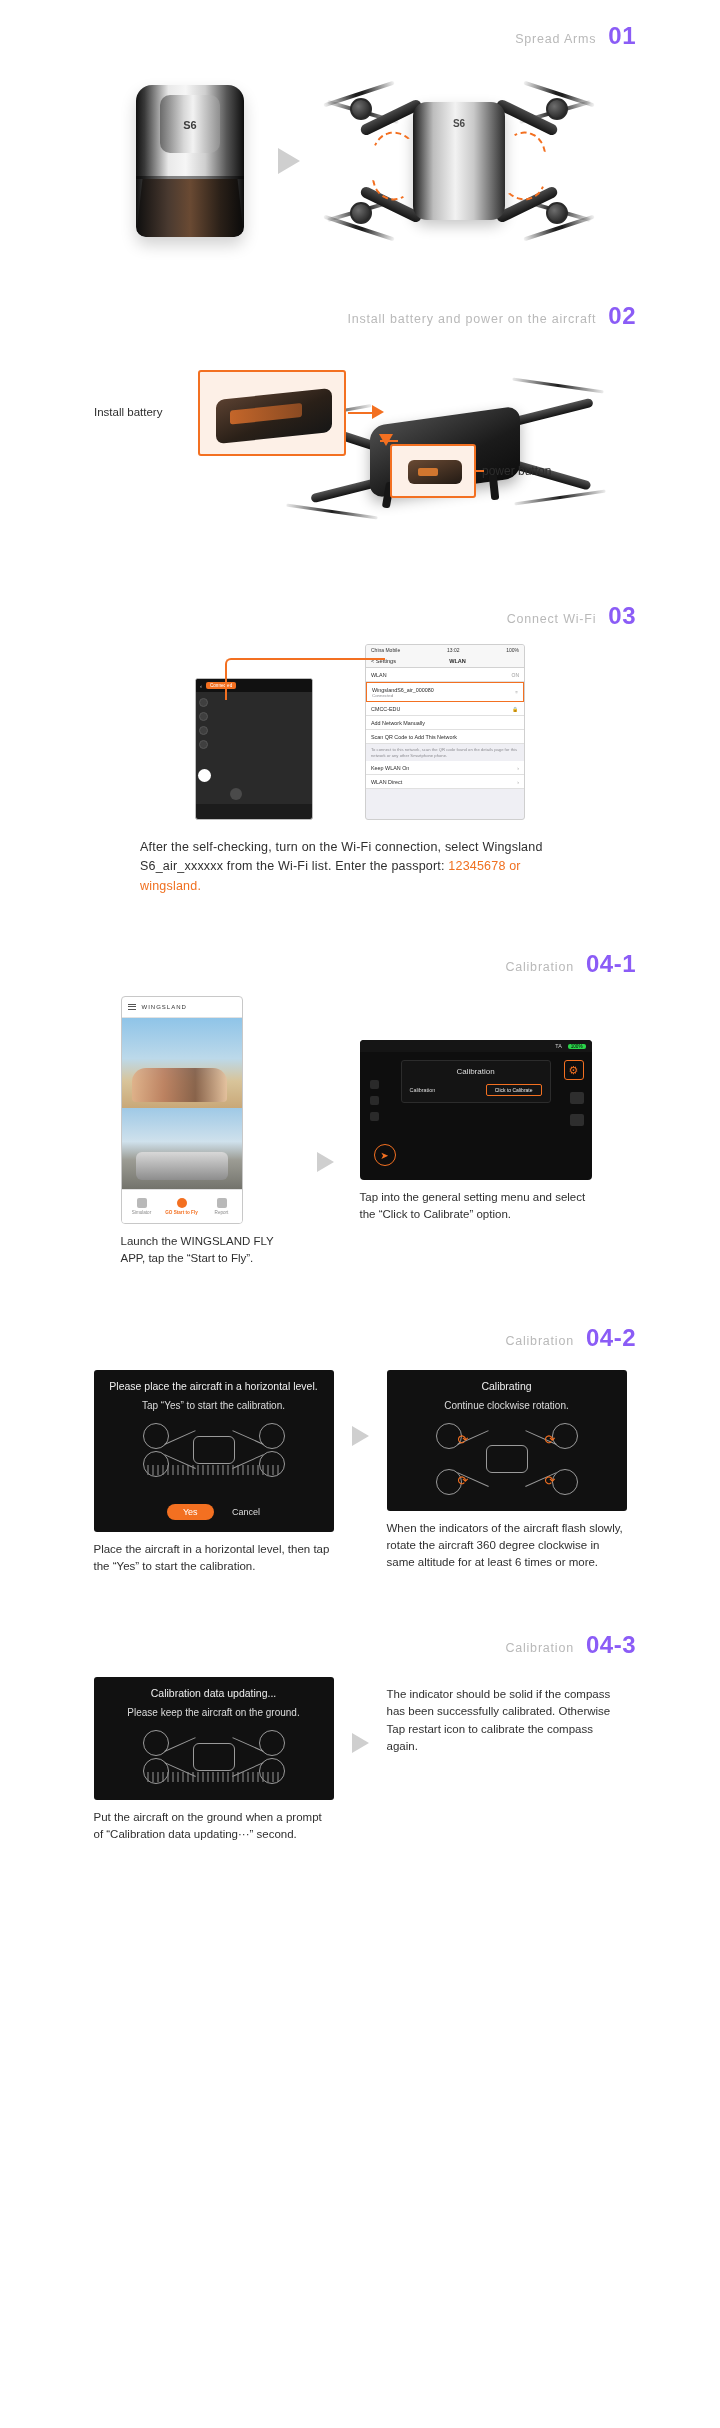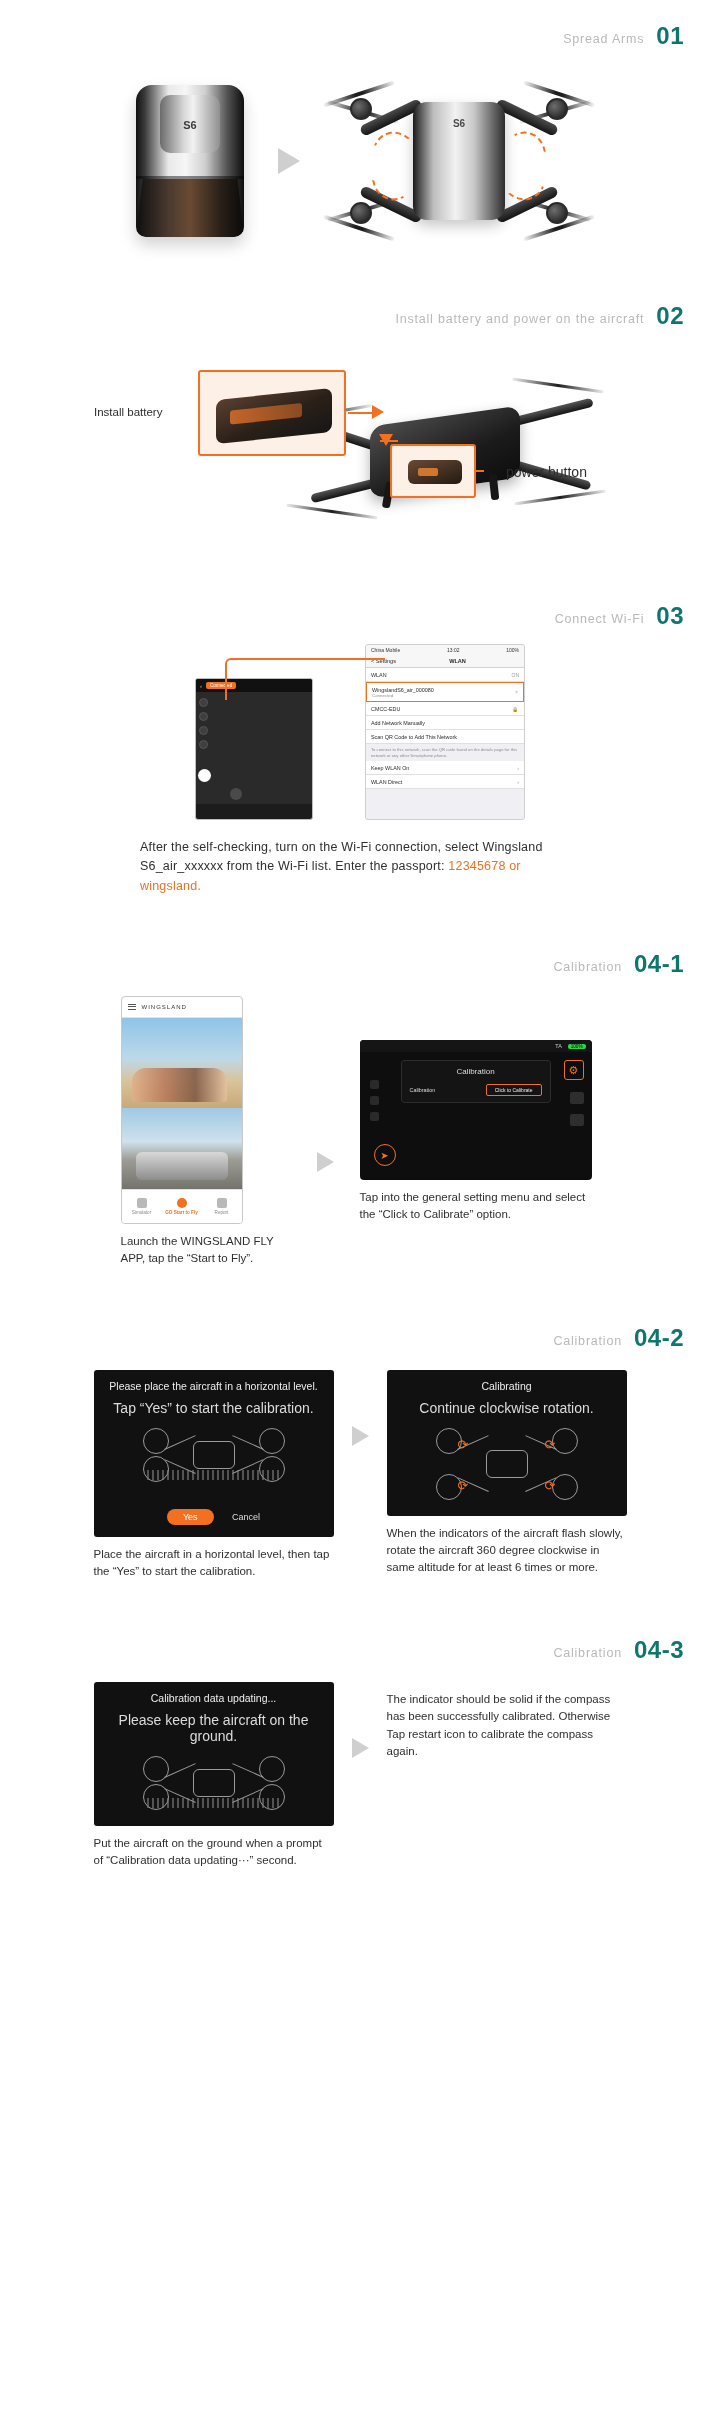--- a/index.html
+++ b/index.html
@@ -10,33 +10,33 @@
     color: #3a3a3a;
     -webkit-font-smoothing: antialiased;
   }
   .page { width: 720px; position: relative; }
 
   
   .sec-head {
     display: flex;
     align-items: flex-end;
     justify-content: flex-end;
-    padding-right: 36px;
+    padding-right: 84px;
     gap: 12px;
   }
   .sec-head .label {
     font-size: 12.5px;
     color: #b9b9b9;
     letter-spacing: .8px;
     padding-bottom: 4px;
   }
   .sec-head .num {
     font-size: 24px;
     font-weight: bold;
-    color: #0f766e;
+    color: #8b5cf6;
     letter-spacing: .5px;
   }
 
   .caption {
     font-size: 12.5px;
     line-height: 1.55;
     color: #2f2f2f;
     letter-spacing: .2px;
   }
   .caption .hl { color: #f07020; }
@@ -195,21 +195,21 @@
     border-radius: 6px; background: linear-gradient(160deg,#6a4a33,#221a14);
   }
   .callout-power .pwr:after {
     content: ""; position: absolute; left: 10px; top: 8px; width: 20px; height: 8px;
     background: #d1762f; border-radius: 2px;
   }
   .lbl-left {
     position: absolute; left: 14px; top: 58px; font-size: 11.5px; color: #2e2e2e;
   }
   .lbl-right {
-    position: absolute; left: 402px; top: 116px; font-size: 14px; color: #2e2e2e; margin-left: 24px;
+    position: absolute; left: 402px; top: 116px; font-size: 12px; color: #2e2e2e;
   }
   .lead {
     position: absolute; background: #f37021; height: 1.5px;
   }
   .orange-arrow {
     position: absolute; width: 0; height: 0;
     border-top: 7px solid transparent; border-bottom: 7px solid transparent;
     border-left: 12px solid #f37021;
   }
 
@@ -371,21 +371,21 @@
   .dark-row {
     display: flex; align-items: flex-start; justify-content: center; gap: 18px;
     margin-top: 18px;
   }
   .dark-col { width: 240px; }
   .dark-card {
     background: #111; border-radius: 3px; color: #eee; padding: 10px 10px 12px;
     text-align: center;
   }
   .dark-card .t { font-size: 10.5px; margin-bottom: 8px; }
-  .dark-card .st { font-size: 14px; color: #dcdcdc; margin-bottom: 10px; }
+  .dark-card .st { font-size: 10px; color: #dcdcdc; margin-bottom: 10px; }
   .dark-card .yes {
     display: inline-block; background: #f37021; color: #fff; font-size: 9px;
     padding: 3px 16px; border-radius: 9px;
   }
   .dark-card .cancel { font-size: 9px; color: #ddd; margin-left: 14px; }
   .dark-card .btnrow { margin-top: 22px; }
   .wire {
     margin: 4px auto 2px; width: 150px; height: 58px; position: relative;
   }
   .wire .wbody {

